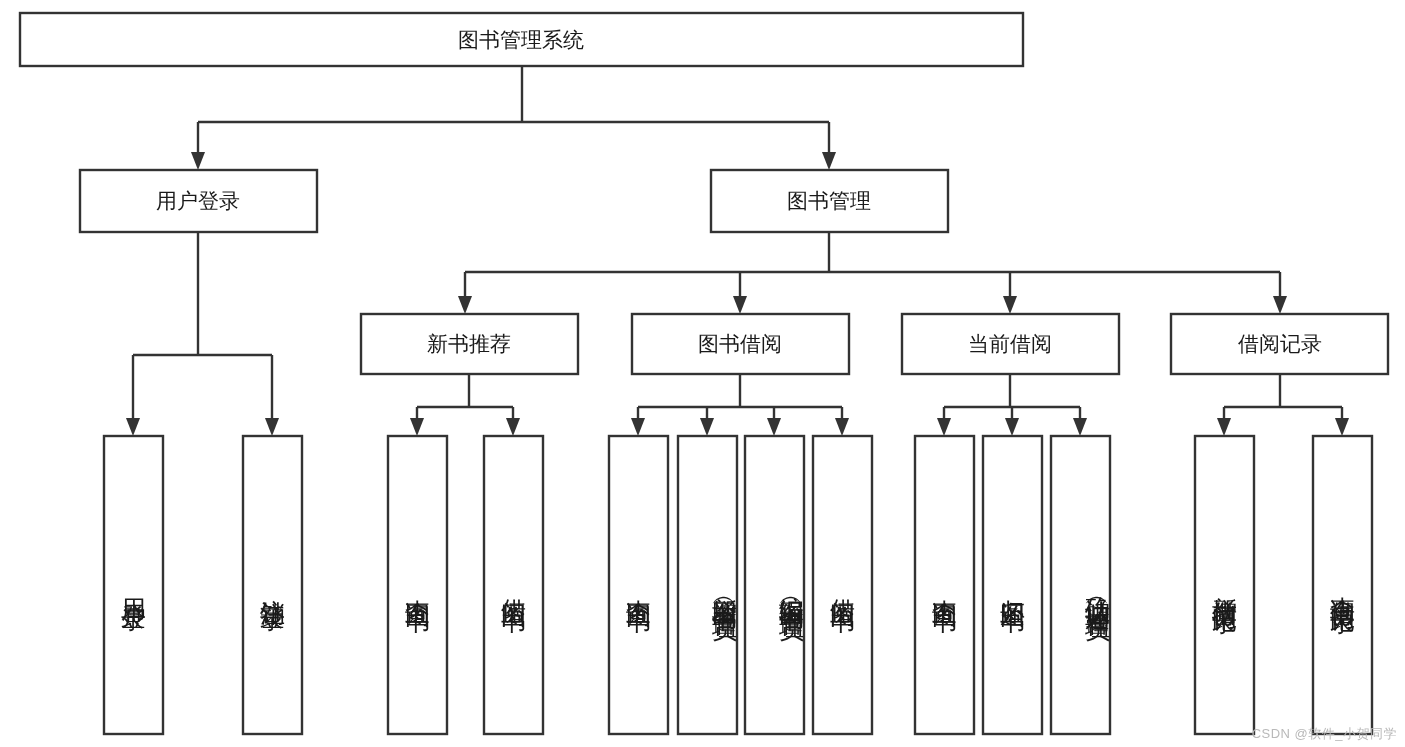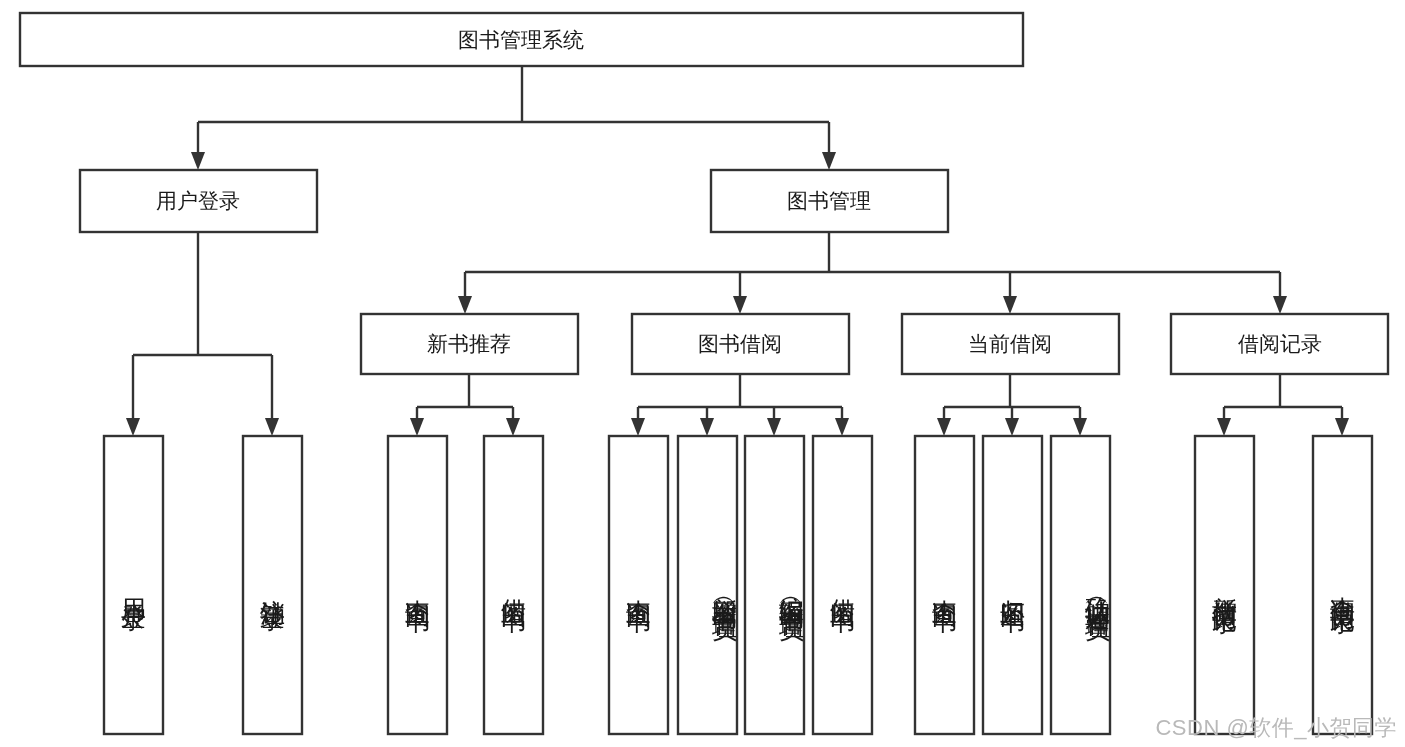--- a/index.html
+++ b/index.html
@@ -62,21 +62,21 @@
     justify-content: center;
     text-align: center;
     white-space: nowrap;
     user-select: none;
   }
   .watermark {
     position: absolute;
     right: 8px;
     bottom: 4px;
     font-family: "Liberation Sans", "DejaVu Sans", sans-serif;
-    font-size: 22px;
+    font-size: 13px;
     color: #b9b9b9;
     letter-spacing: 0.5px;
     white-space: nowrap;
     pointer-events: none;
   }
 </style>
 </head>
 <body>
 
 <div id="diagram-root">

